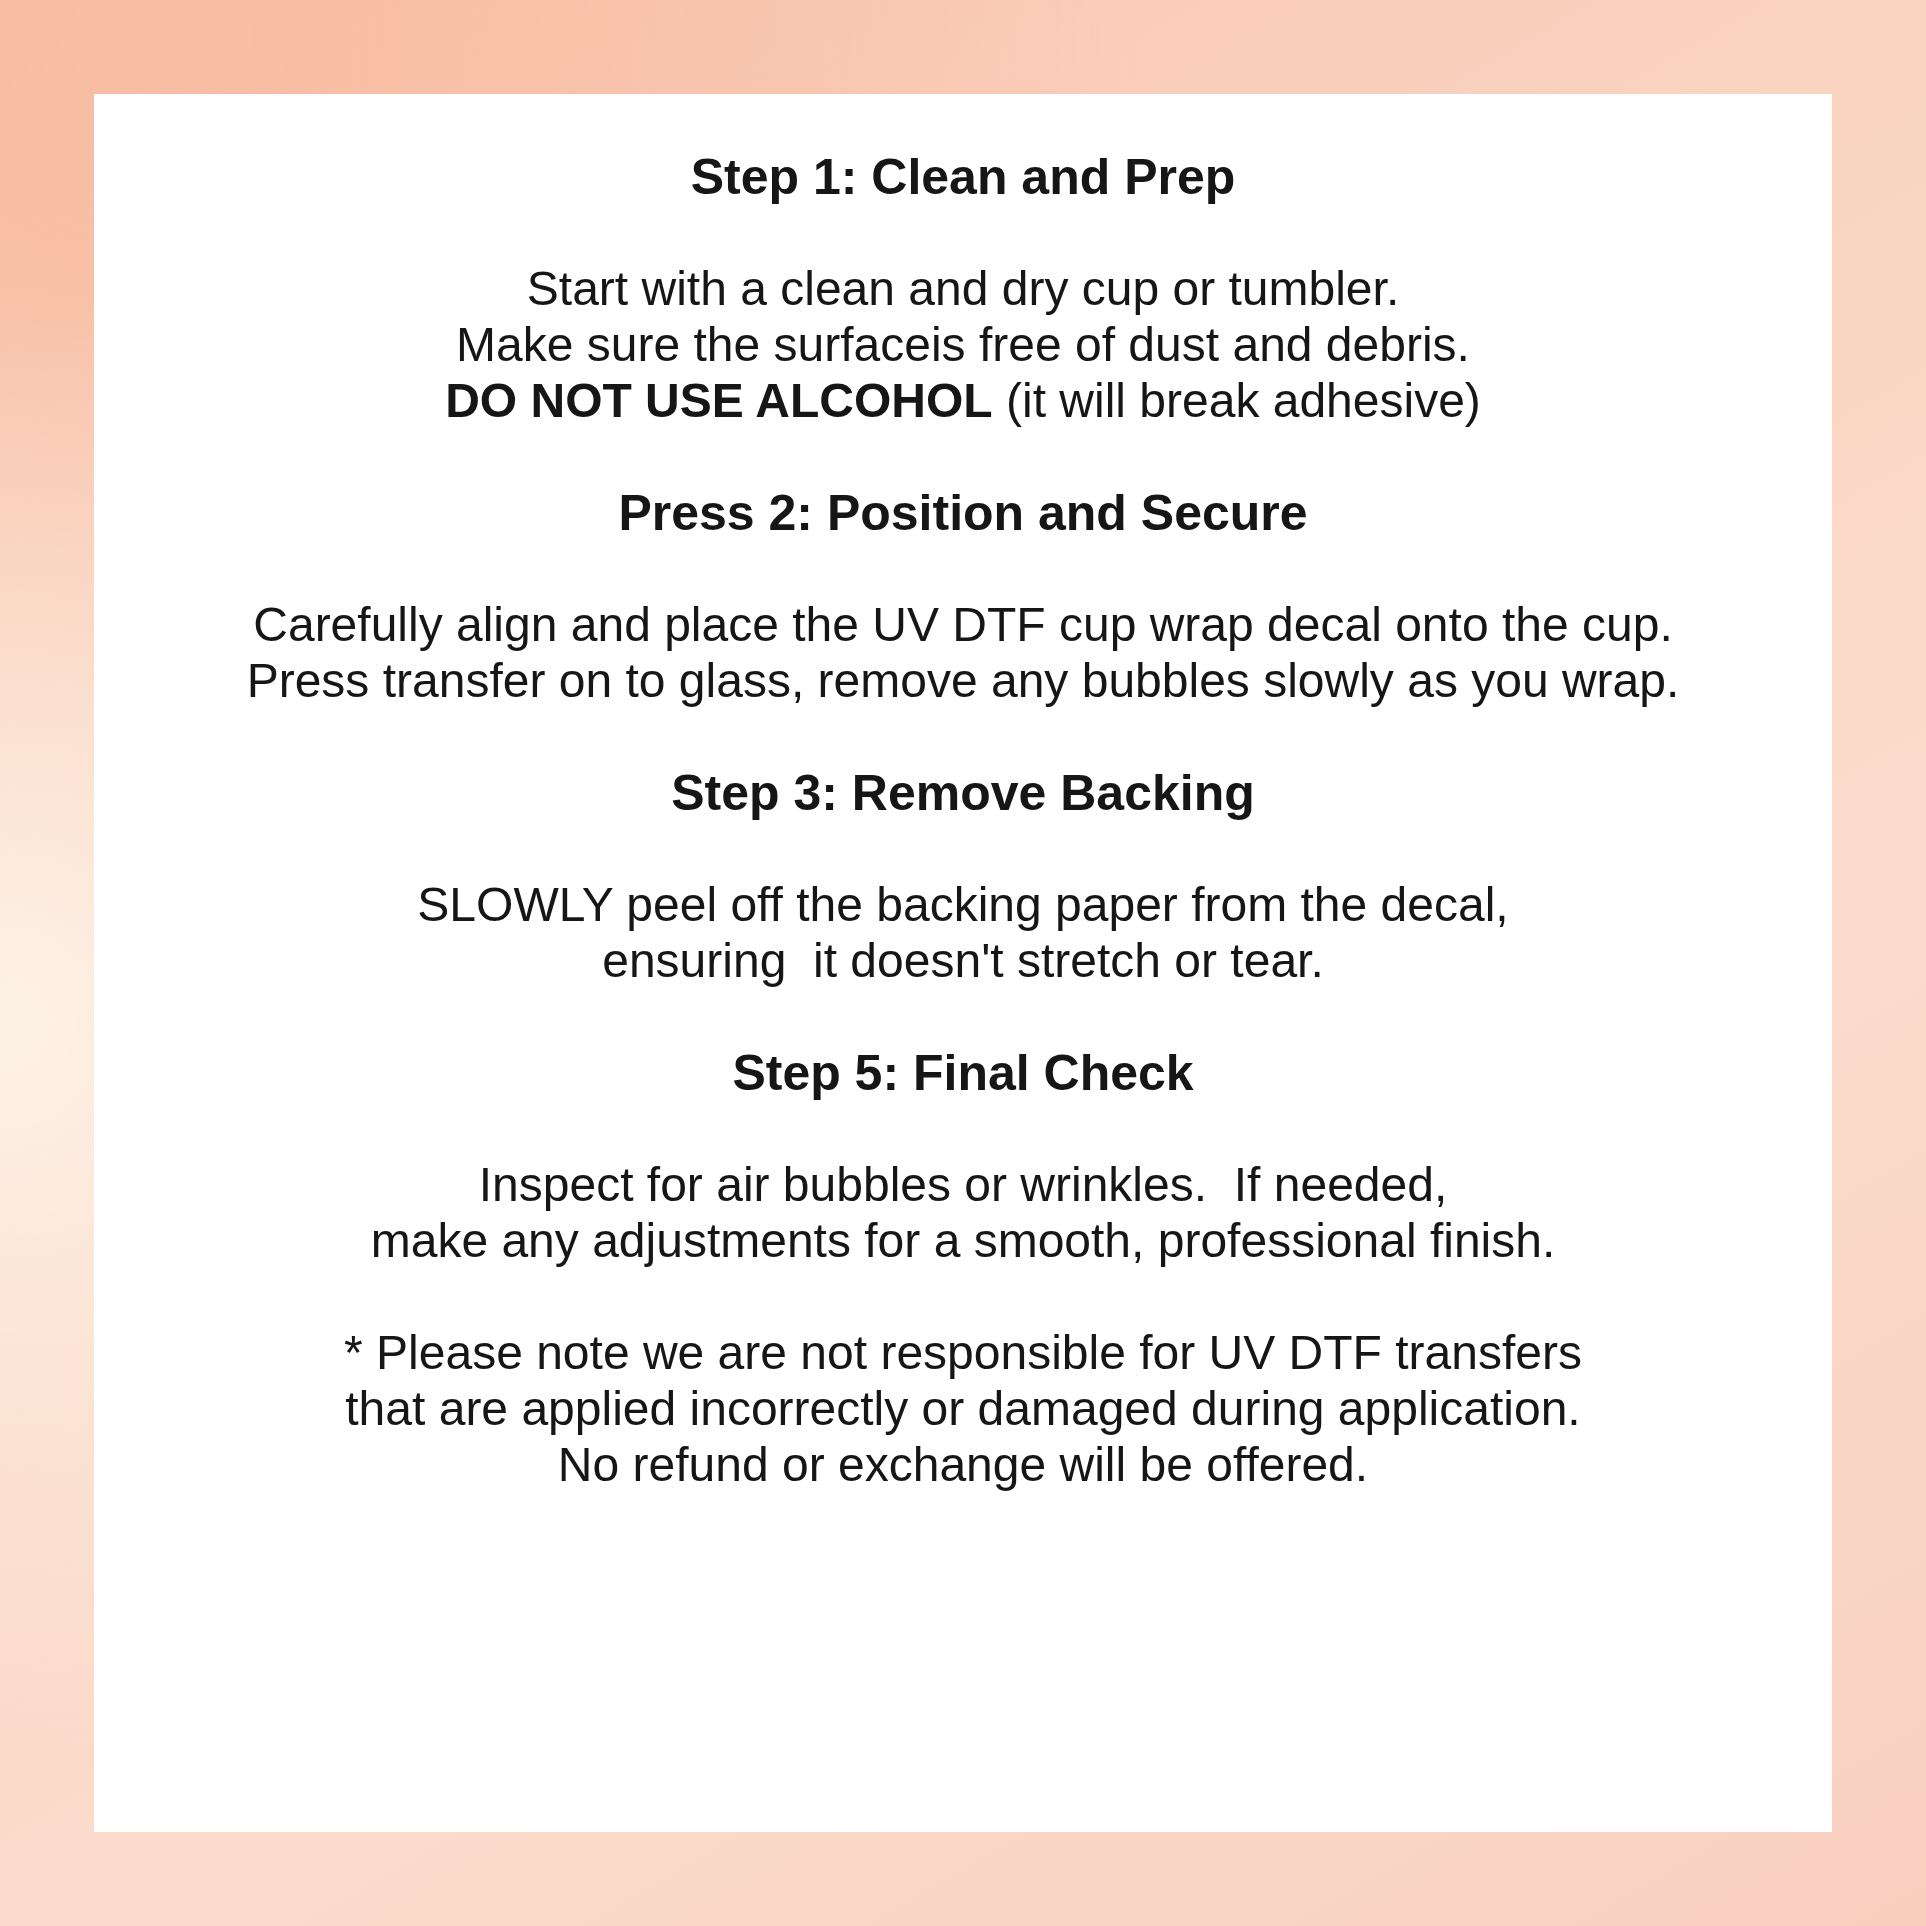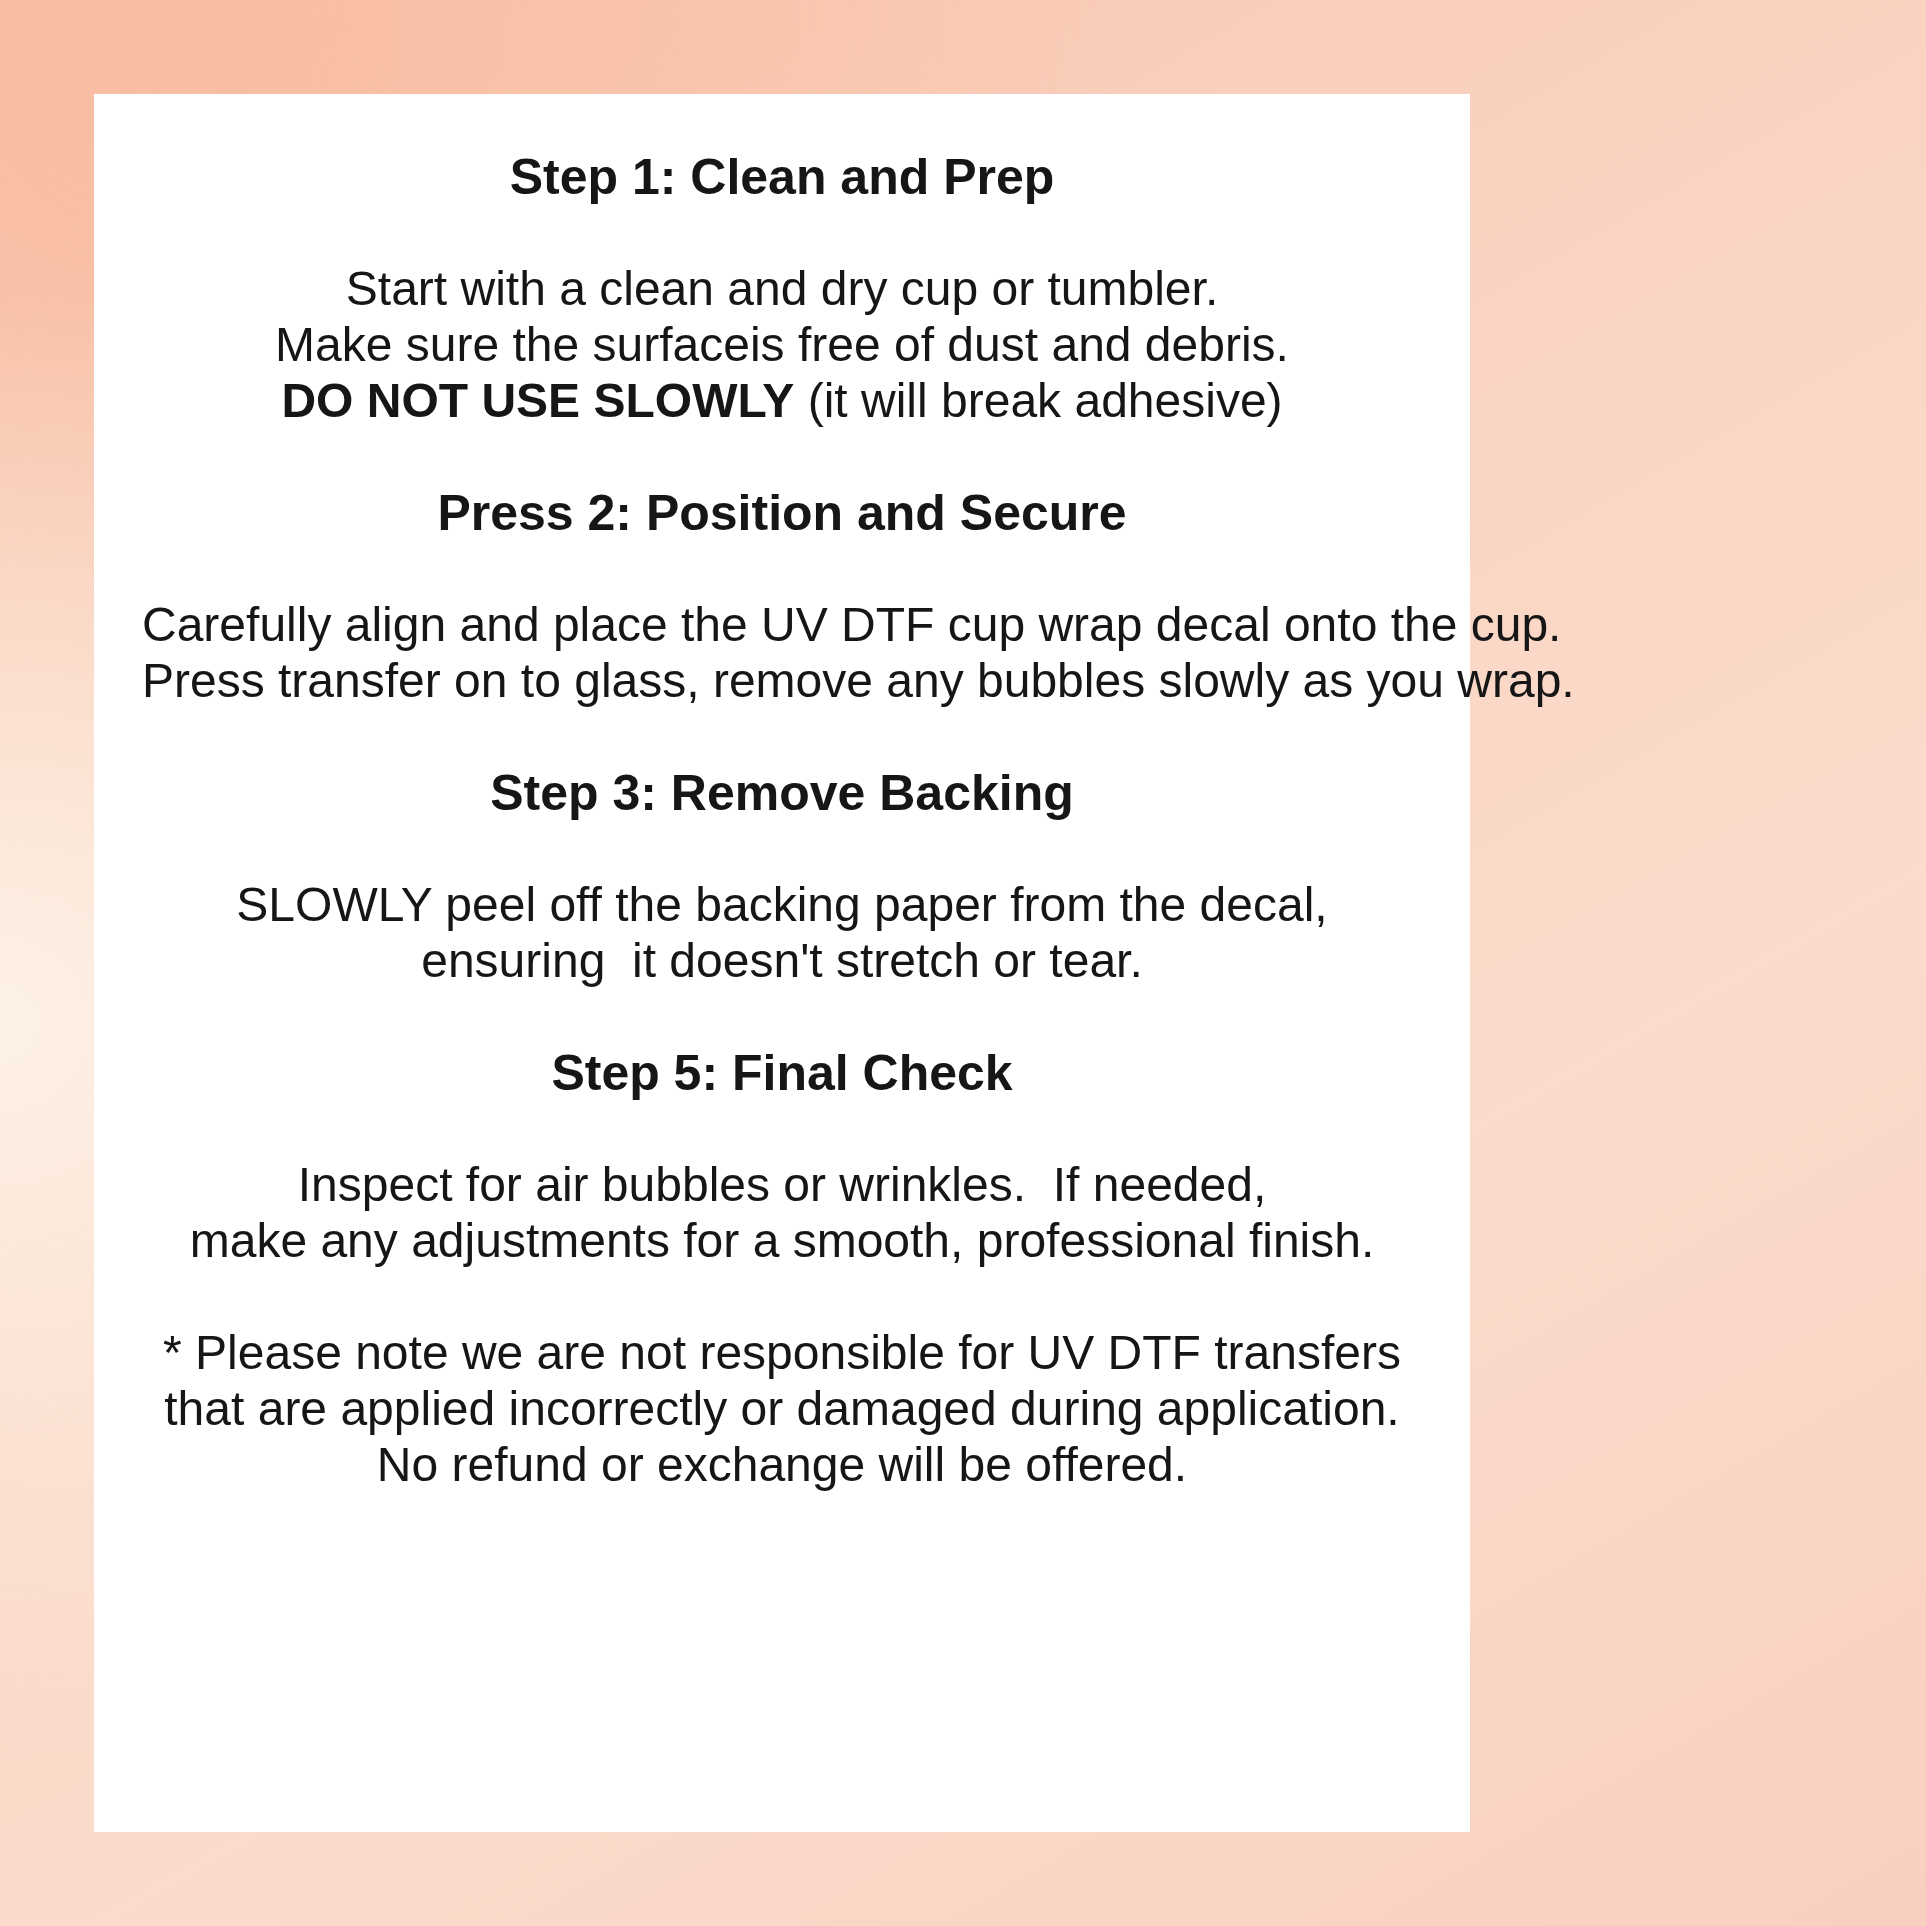--- a/index.html
+++ b/index.html
@@ -14,21 +14,21 @@
     
     background:
       radial-gradient(circle at 0% 53%, #fdf2e6 0%, rgba(253,242,230,0.0) 34%),
       radial-gradient(circle at 8% 2%, #f8bda2 0%, rgba(248,189,162,0.0) 38%),
       linear-gradient(150deg, #f9c5ad 0%, #fad2c0 35%, #fbdccc 65%, #f9cfc0 100%);
   }
   .card {
     position: absolute;
     left: 94px;
     top: 94px;
-    width: 1376px;
+    width: 1738px;
     height: 1738px;
     background: #ffffff;
     box-sizing: border-box;
     padding: 55px 48px 0 48px;
     text-align: center;
     color: #161616;
   }
   .step-heading {
     font-size: 50px;
     font-weight: 700;
@@ -56,21 +56,21 @@
 </head>
 <body>
 
 <div class="card">
 
   <section>
     <h2 class="step-heading">Step 1: Clean and Prep</h2>
     <div class="para">
       <div class="line">Start with a clean and dry cup or tumbler.</div>
       <div class="line">Make sure the surfaceis free of dust and debris.</div>
-      <div class="line"><span class="b">DO NOT USE SLOWLY</span><span> (it will break adhesive)</span></div>
+      <div class="line"><span class="b">DO NOT USE ALCOHOL</span><span> (it will break adhesive)</span></div>
     </div>
   </section>
 
   <section>
     <h2 class="step-heading">Press 2: Position and Secure</h2>
     <div class="para">
       <div class="line">Carefully align and place the UV DTF cup wrap decal onto the cup.</div>
       <div class="line">Press transfer on to glass, remove any bubbles slowly as you wrap.</div>
     </div>
   </section>

